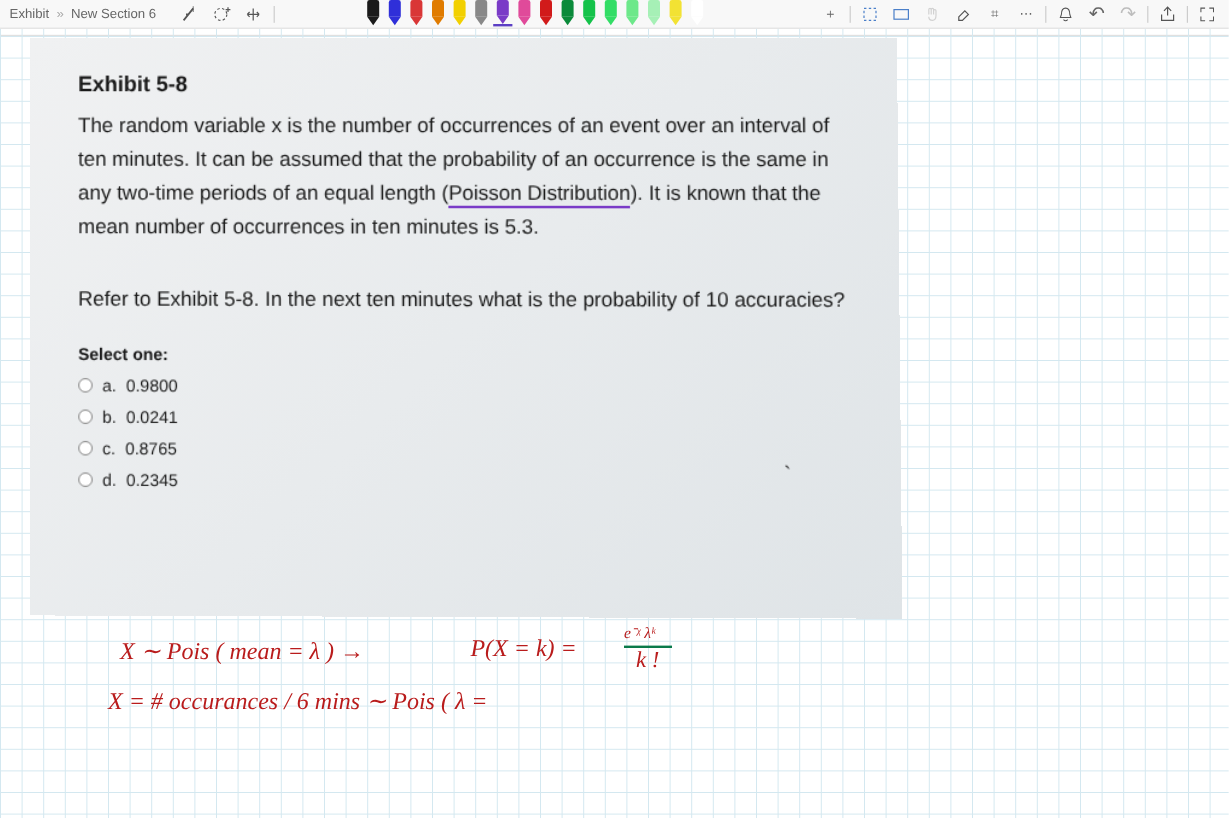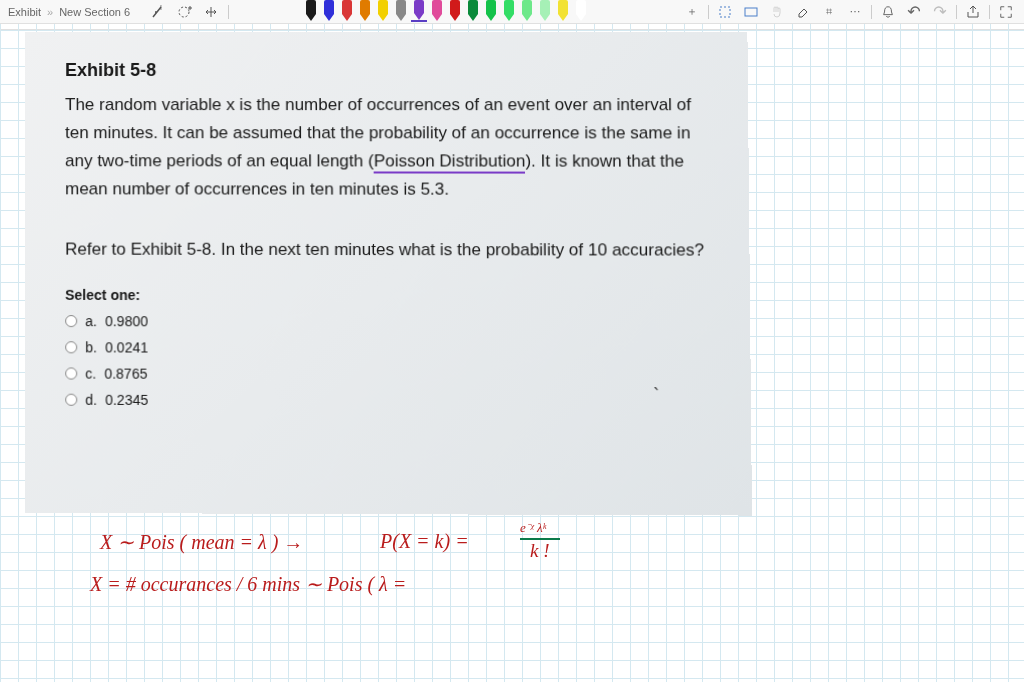--- a/index.html
+++ b/index.html
@@ -345,17 +345,17 @@
         <div class="radio"></div>
         <span>d.</span>
         <span>0.2345</span>
       </div>
     </div>
   <div class="tick-mark">`</div>
 </div>
 
 <div class="handwriting">
   <span class="hw-text" style="left:0;top:0">X ∼ Pois ( mean = λ )   →</span>
-  <span class="hw-text" style="left:280px;top:0">P(X = k)  =</span>
+  <span class="hw-text" style="left:292px;top:0">P(X = k)  =</span>
   <span class="hw-text" style="left:420px;top:-12px;font-size:13px">e⁻ᵡ λᵏ</span>
   <span class="hw-text" style="left:420px;top:8px;border-top:2px solid #0a7a4a;padding:0 10px;font-size:19px">k !</span>
   <span class="hw-text" style="left:-10px;top:42px">X  =  # occurances / 6 mins   ∼   Pois ( λ =</span>
 </div>
 
 </body></html>

